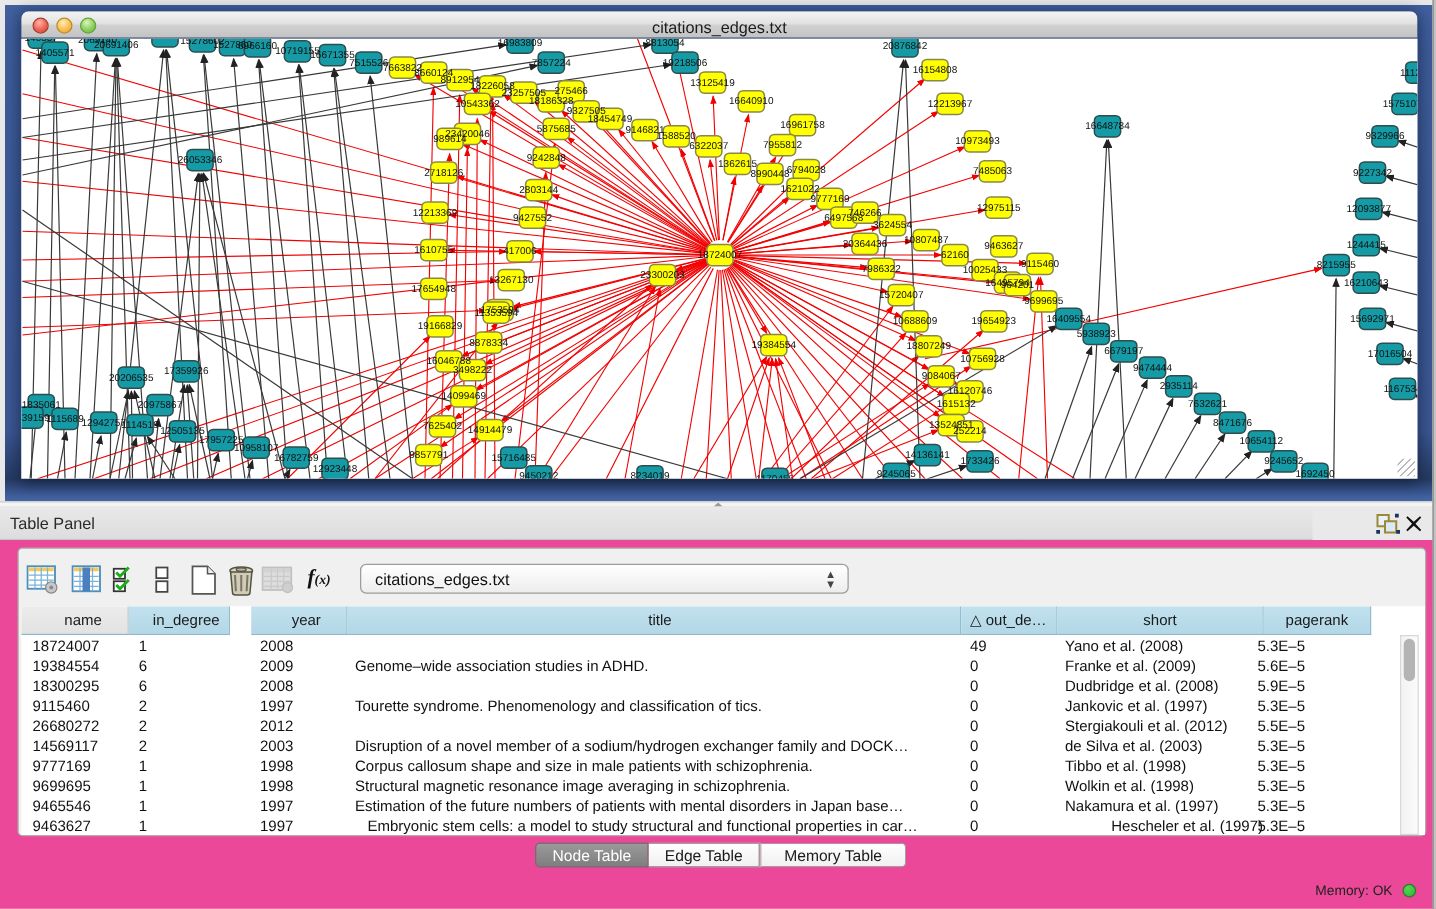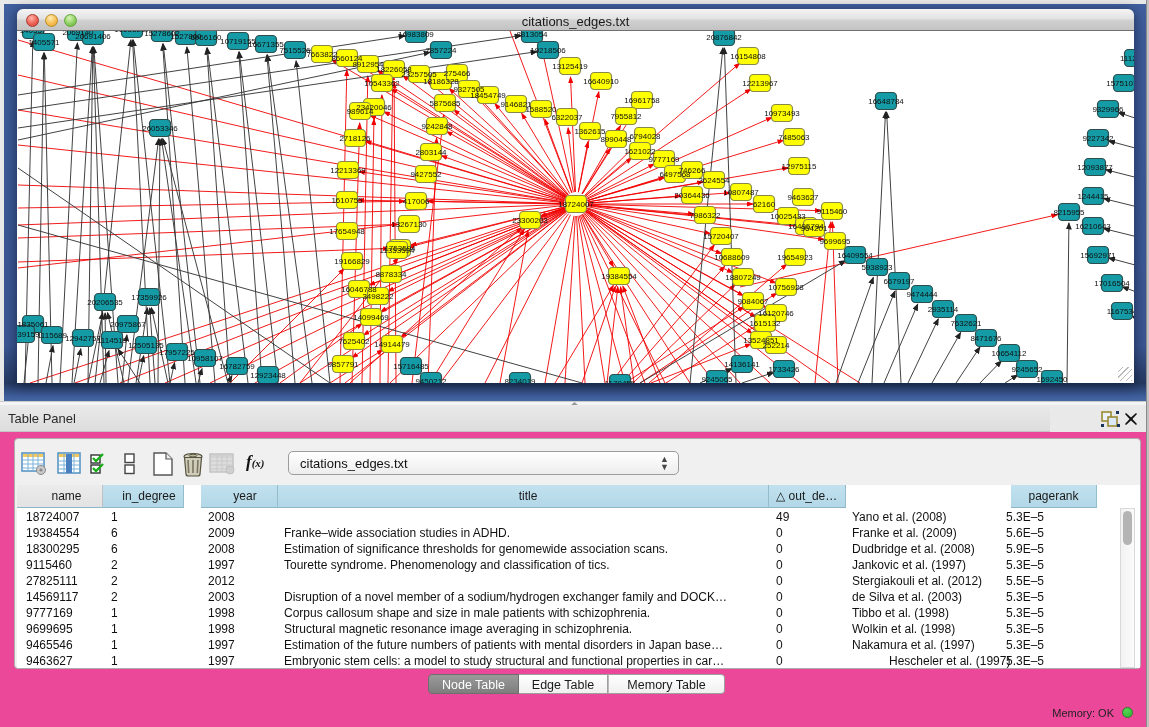--- a/index.html
+++ b/index.html
@@ -622,59 +622,59 @@
       <circle cx="21" cy="18" r="4" fill="#b5b5b5" stroke="#999"></circle>
     </svg>
     <div class="ic" style="left:231px;top:13px;width:34px;font-size:17px;color:#111;font-style:italic;font-weight:bold;font-family:'Liberation Serif',serif">f<span style="font-size:11px">(x)</span></div>
     <div id="combo">citations_edges.txt<div class="ar">▲<br>▼</div></div>
     <div id="tbl">
       <div class="hc" style="left:0;width:86px;background:linear-gradient(180deg,#ececec,#e2e2e2);border-right:1px solid #c0c0c0;text-indent:14px">name</div>
       <div class="hc" style="left:86px;width:81px;text-indent:12px">in_degree</div>
       <div class="hc" style="left:184px;width:77px;text-indent:12px">year</div>
       <div class="hc" style="left:261px;width:491px;text-indent:10px">title</div>
       <div class="hc" style="left:752px;width:77px;text-align:left;padding-left:7px">△ out_de…</div>
+      <div class="hc" style="left:829px;width:165px">short</div>
       <div class="hc" style="left:994px;width:86px">pagerank</div>
       <div id="rowwrap" style="position:absolute;left:-16px;top:-484px">
 <div class="trow" style="top:508px">
             <span style="left:25px">18724007</span>
             <span style="left:110px">1</span>
             <span style="left:207px">2008</span>
             <span style="left:775px">49</span>
             <span style="left:851px">Yano et al. (2008)</span>
             <span style="left:1005px">5.3E–5</span>
           </div>
 <div class="trow" style="top:524px">
             <span style="left:25px">19384554</span>
             <span style="left:110px">6</span>
             <span style="left:207px">2009</span>
-            <span style="left:283px">Franke–wide association studies in ADHD.</span>
+            <span style="left:283px">Genome–wide association studies in ADHD.</span>
             <span style="left:775px">0</span>
             <span style="left:851px">Franke et al. (2009)</span>
             <span style="left:1005px">5.6E–5</span>
           </div>
 <div class="trow" style="top:540px">
             <span style="left:25px">18300295</span>
             <span style="left:110px">6</span>
             <span style="left:207px">2008</span>
-            <span style="left:283px">Estimation of significance thresholds for genomewide association scans.</span>
             <span style="left:775px">0</span>
             <span style="left:851px">Dudbridge et al. (2008)</span>
             <span style="left:1005px">5.9E–5</span>
           </div>
 <div class="trow" style="top:556px">
             <span style="left:25px">9115460</span>
             <span style="left:110px">2</span>
             <span style="left:207px">1997</span>
             <span style="left:283px">Tourette syndrome. Phenomenology and classification of tics.</span>
             <span style="left:775px">0</span>
             <span style="left:851px">Jankovic et al. (1997)</span>
             <span style="left:1005px">5.3E–5</span>
           </div>
 <div class="trow" style="top:572px">
-            <span style="left:25px">27825111</span>
+            <span style="left:25px">26680272</span>
             <span style="left:110px">2</span>
             <span style="left:207px">2012</span>
             <span style="left:775px">0</span>
             <span style="left:851px">Stergiakouli et al. (2012)</span>
             <span style="left:1005px">5.5E–5</span>
           </div>
 <div class="trow" style="top:588px">
             <span style="left:25px">14569117</span>
             <span style="left:110px">2</span>
             <span style="left:207px">2003</span>
@@ -707,21 +707,21 @@
             <span style="left:207px">1997</span>
             <span style="left:283px">Estimation of the future numbers of patients with mental disorders in Japan base…</span>
             <span style="left:775px">0</span>
             <span style="left:851px">Nakamura et al. (1997)</span>
             <span style="left:1005px">5.3E–5</span>
           </div>
 <div class="trow" style="top:652px">
             <span style="left:25px">9463627</span>
             <span style="left:110px">1</span>
             <span style="left:207px">1997</span>
-            <span style="left:283px">Embryonic stem cells: a model to study structural and functional properties in car…</span>
+            <span style="left:293px">Embryonic stem cells: a model to study structural and functional properties in car…</span>
             <span style="left:775px">0</span>
             <span style="left:888px">Hescheler et al. (1997)</span>
             <span style="left:1005px">5.3E–5</span>
           </div>
       </div>
       <div id="vsb">
           <div class="th"></div>
         </div>
     </div>
   </div>

